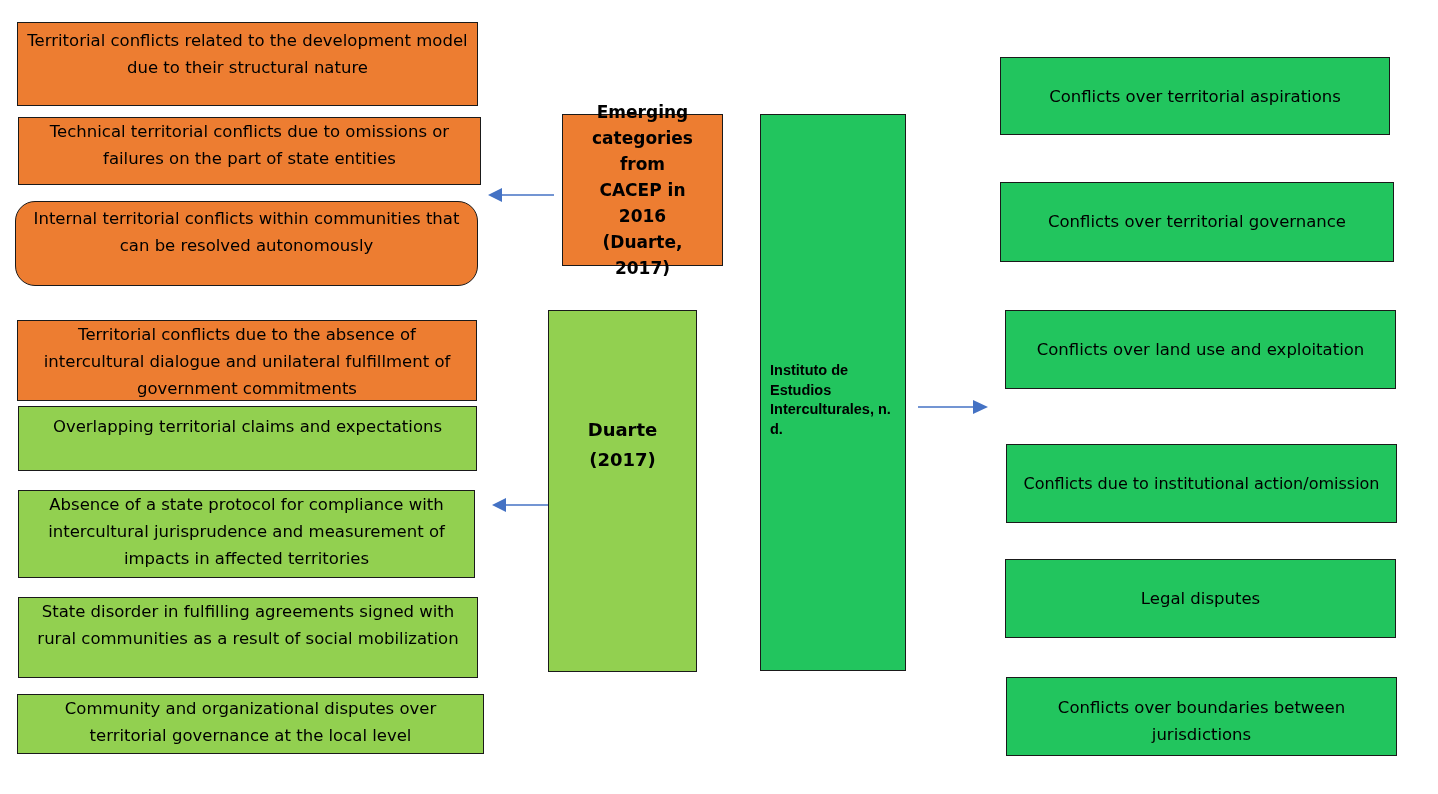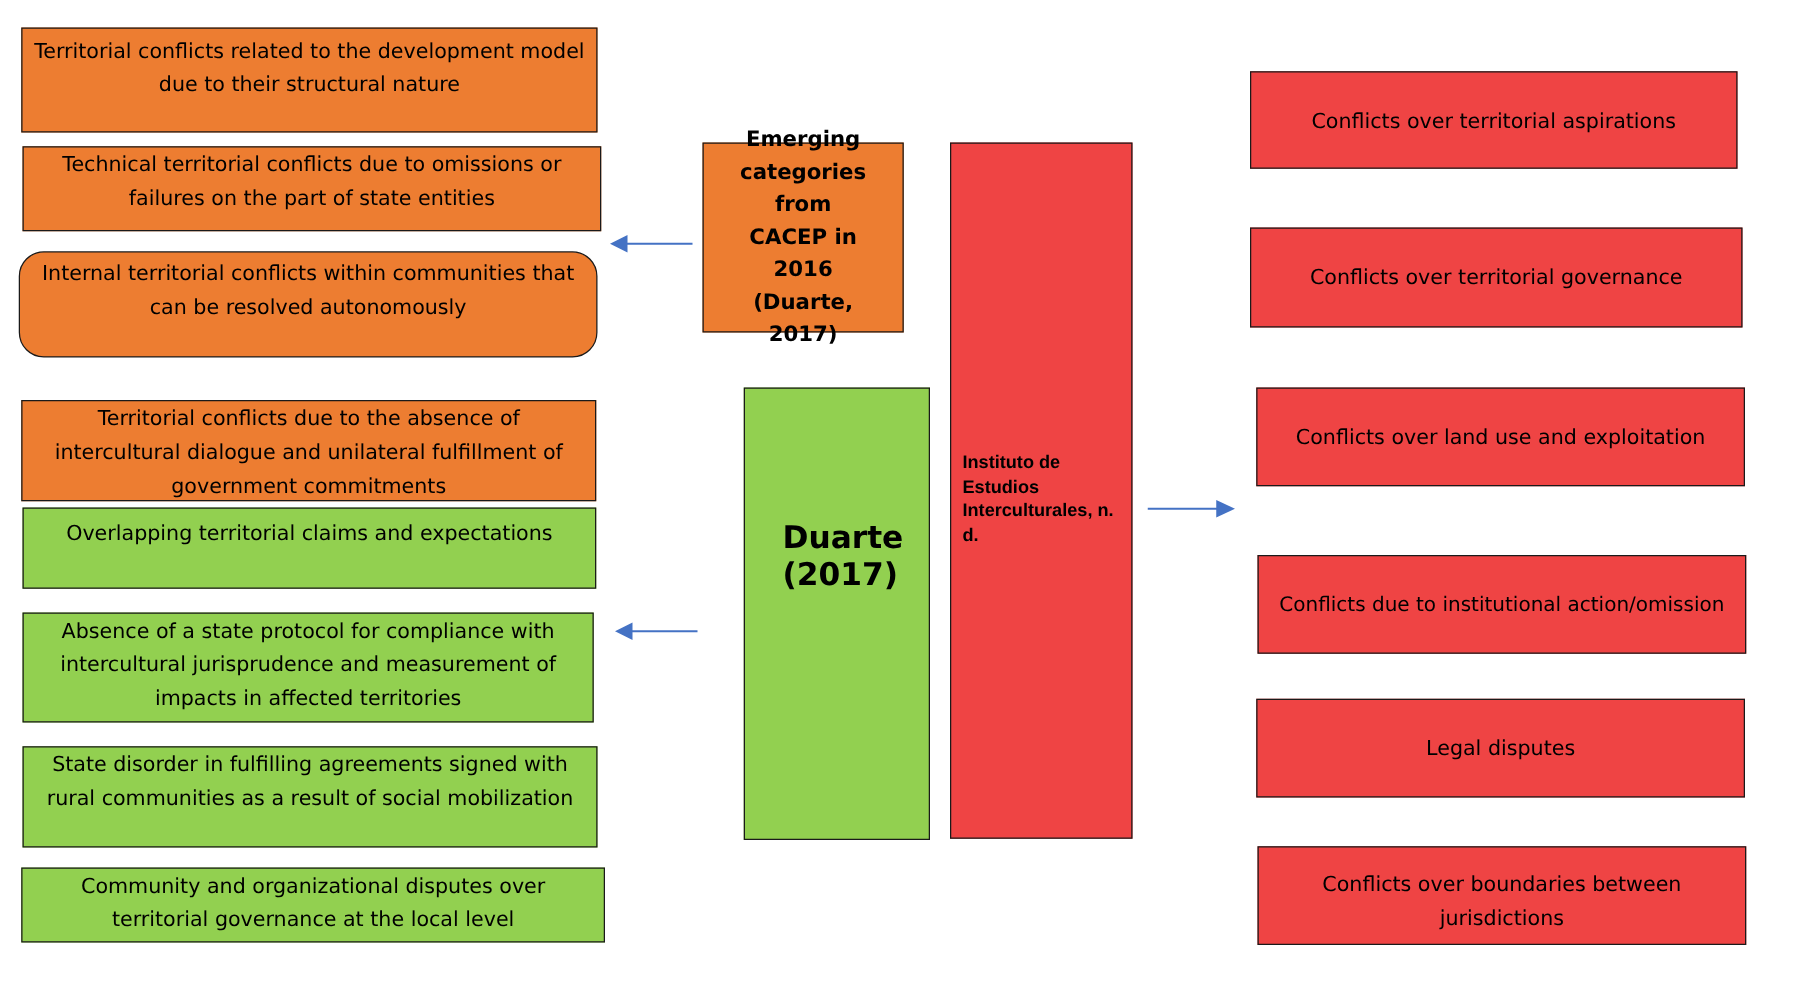--- a/index.html
+++ b/index.html
@@ -2,21 +2,21 @@
 <html><head>
 <meta charset="utf-8">
 <style>
   html, body { margin: 0; padding: 0; background: #ffffff; }
   body { width: 1438px; height: 794px; position: relative; overflow: hidden;
          font-family: "DejaVu Sans", sans-serif; color: #000; }
   .box { position: absolute; box-sizing: border-box; border: 1.5px solid #1a1a1a;
          font-size: 16.5px; line-height: 27px; text-align: center; padding: 0 2px; }
   .orange { background: #ED7D31; }
   .green  { background: #92D050; }
-  .yellow { background: #ef4444; }
+  .yellow { background: #22c55e; }
   .hub { display: flex; align-items: center; justify-content: center; font-weight: bold; }
   .arrow { position: absolute; }
   .right-box { display: flex; align-items: flex-start; justify-content: center; }
 </style>
 </head>
 <body>
 
 <div class="box orange" style="left:17px; top:22px; width:461px; height:84px; padding-top:4px;">
   <span>Territorial conflicts related to the development model due to their structural nature</span>
 </div>
@@ -48,21 +48,21 @@
   <polygon points="2,9 16,2 16,16" fill="#4472C4"></polygon>
 </svg>
 <svg class="arrow" style="left:490px; top:496px;" width="70" height="18">
   <line x1="68" y1="9" x2="14" y2="9" stroke="#4472C4" stroke-width="1.5"></line>
   <polygon points="2,9 16,2 16,16" fill="#4472C4"></polygon>
 </svg>
 
 <div class="box orange hub" style="left:562px; top:114px; width:161px; height:152px; font-size:17px; line-height:26px; padding:0 24px;">
   <span>Emerging categories from CACEP in 2016 (Duarte, 2017)</span>
 </div>
-<div class="box green" style="left:595px; top:310px; width:149px; height:362px; font-weight:bold; font-size:25px; line-height:30px; padding:104px 30px 0 30px;">
+<div class="box green" style="left:548px; top:310px; width:149px; height:362px; font-weight:bold; font-size:18px; line-height:30px; padding:104px 30px 0 30px;">
   <span>Duarte (2017)</span>
 </div>
 <div class="box yellow" style="left:760px; top:114px; width:146px; height:557px; text-align:left; font-family:'Liberation Sans', sans-serif; font-weight:bold; font-size:14.5px; line-height:19.5px; padding:246px 8px 12px 9px;">
   <span>Instituto de Estudios Interculturales, n. d.</span>
 </div>
 
 <svg class="arrow" style="left:918px; top:398px;" width="72" height="18">
   <line x1="0" y1="9" x2="56" y2="9" stroke="#4472C4" stroke-width="1.5"></line>
   <polygon points="70,9 55,2 55,16" fill="#4472C4"></polygon>
 </svg>

